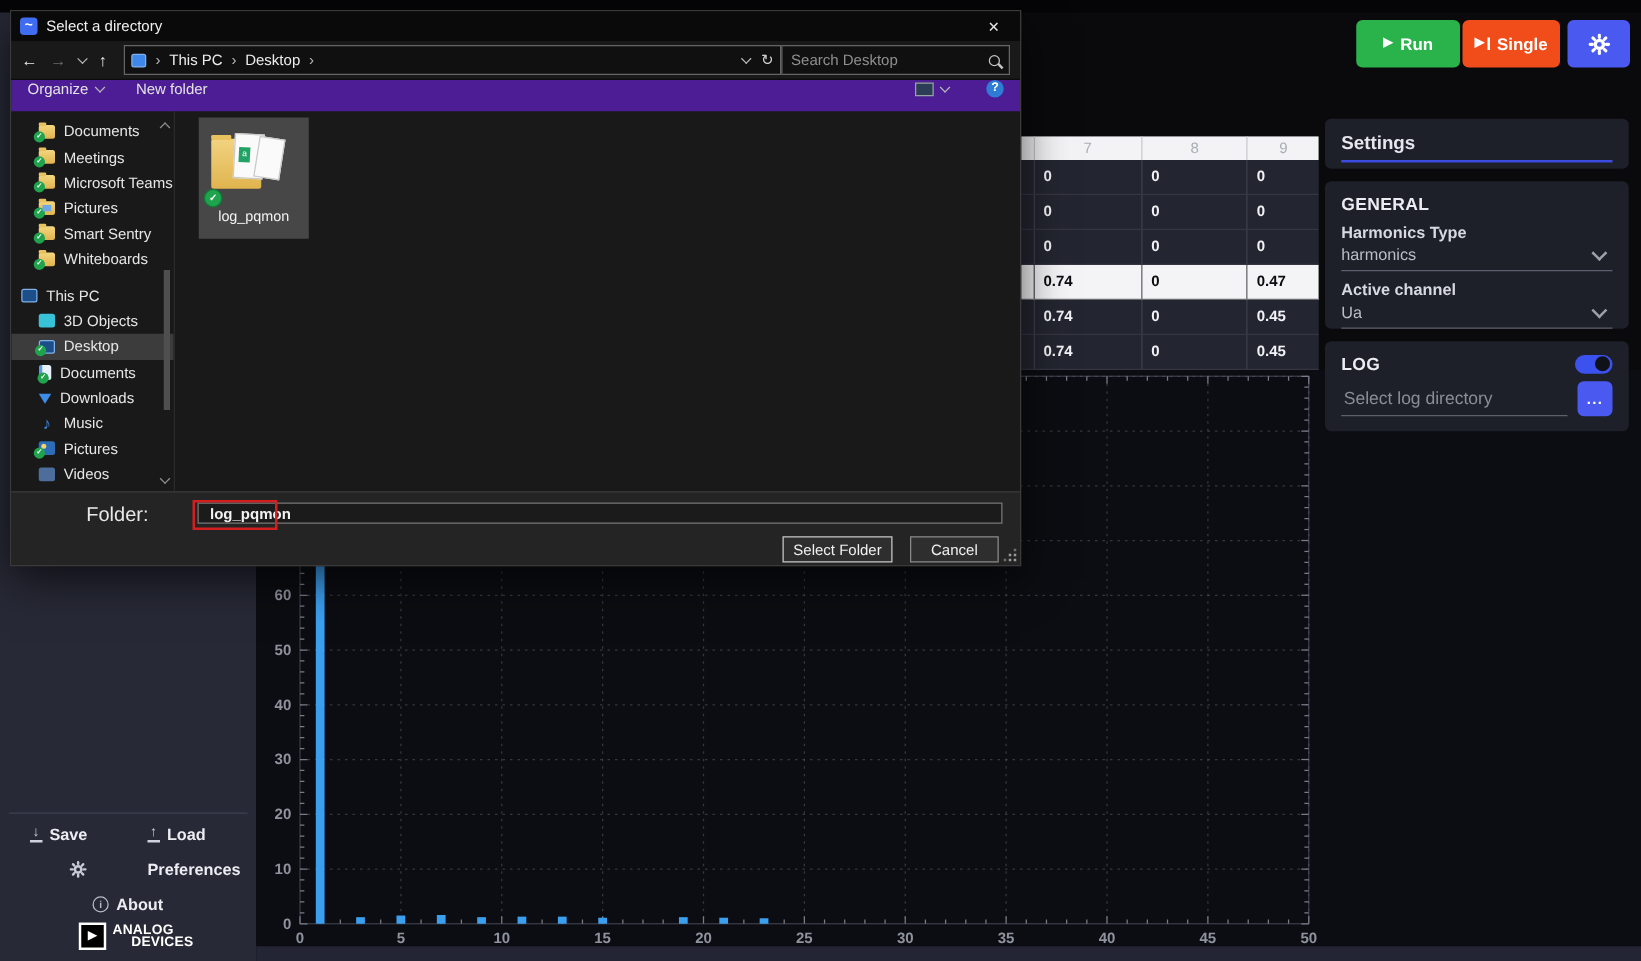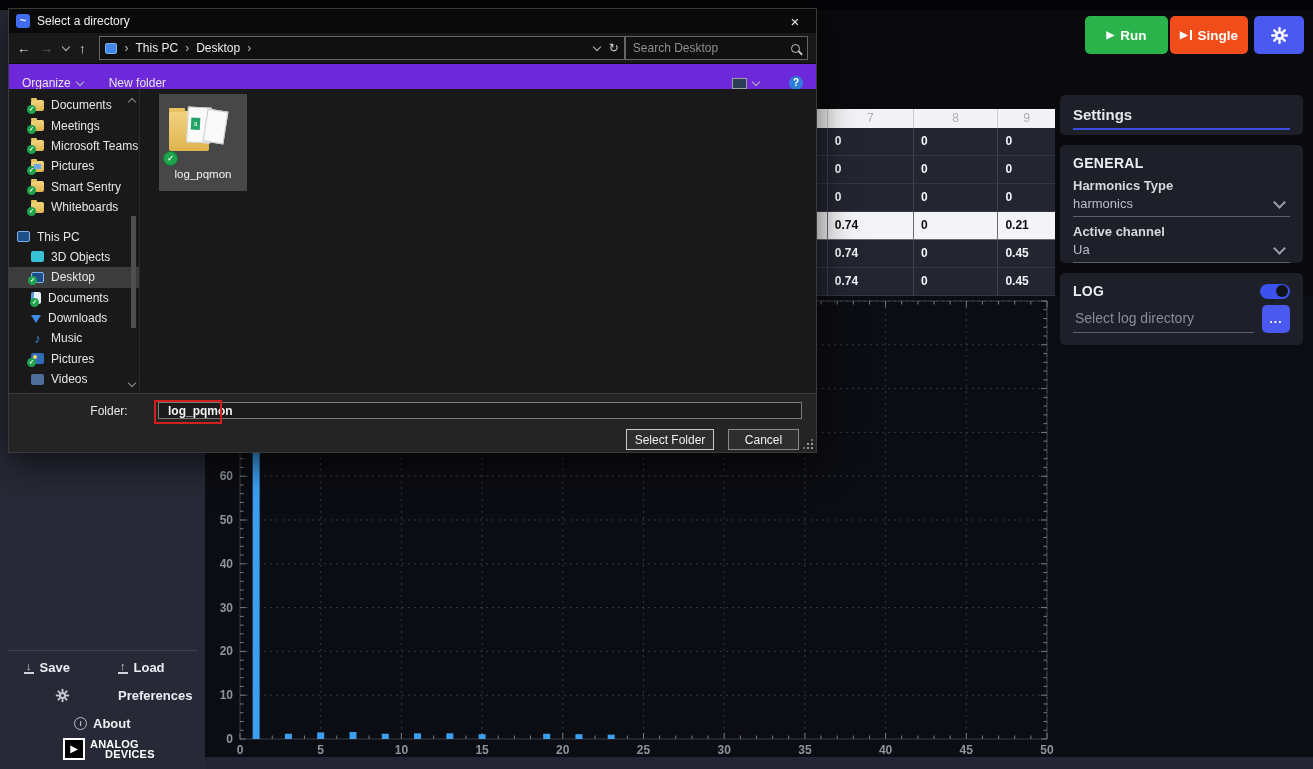--- a/index.html
+++ b/index.html
@@ -89,21 +89,21 @@
              display:flex;align-items:center;padding:0 5px;font-size:12px;color:#ececec;}
   .crumb-icon{width:12px;height:11px;background:#3f87e8;border-radius:2px;border:1px solid #7fb0e8;box-sizing:border-box;}
   .crumb-sep{color:#b8b8b8;margin:0 7px;font-size:12px;}
   .crumb-item{white-space:nowrap;}
   .crumb-right{margin-left:auto;display:flex;align-items:center;gap:9px;color:#d0d0d0;font-size:12px;}
   .search-bar{margin-left:0;width:168px;height:22px;background:#101010;border:1px solid #656565;
               display:flex;align-items:center;padding:0 7px;font-size:12px;color:#8f8f8f;}
   .mag{width:7px;height:7px;border:1.5px solid #c4c4c4;border-radius:50%;position:relative;margin-left:auto;}
   .mag::after{content:"";position:absolute;width:5px;height:1.5px;background:#c4c4c4;right:-4px;bottom:-2px;transform:rotate(45deg);}
 
-  .dlg-toolbar{height:26px;background:#6d28d9;display:flex;align-items:flex-end;padding:0 13px;
+  .dlg-toolbar{height:26px;background:#4c1d95;display:flex;align-items:flex-start;padding:0 13px;
                font-size:12px;color:#e4e4e4;border-bottom:1px solid #000;}
   .tb-item{display:flex;align-items:center;gap:6px;}
   .view-ic{width:15px;height:11px;border:1px solid #9aa0a8;background:#2b3e55;box-sizing:border-box;}
   .help-ic{width:14px;height:14px;border-radius:50%;background:#2e7cd6;color:#fff;font-size:10px;font-weight:bold;
            line-height:14px;text-align:center;}
 
   .dlg-body{position:absolute;top:80px;bottom:58px;left:0;right:0;background:#191919;display:flex;}
   .dlg-side{width:130px;position:relative;padding-top:6px;overflow:hidden;box-sizing:border-box;}
   .dlg-side-item{display:flex;align-items:center;height:20.4px;padding-left:22px;}
   .dlg-side-item.parent{padding-left:8px;}
@@ -139,21 +139,21 @@
   .f-page{position:absolute;background:#fafafa;border:1px solid #c9c9c9;box-sizing:border-box;}
   .f-page1{left:28px;top:13px;width:24px;height:36px;transform:rotate(3deg);}
   .f-page2{left:46px;top:16px;width:21px;height:33px;transform:rotate(9deg);}
   .f-mark{position:absolute;left:3px;top:10px;width:9px;height:12px;background:#21a366;color:#fff;font-size:7px;
           line-height:12px;text-align:center;}
   .f-badge{position:absolute;left:4px;bottom:25px;width:13px;height:13px;border-radius:50%;background:#1fa34d;
            border:1px solid #0f7a36;color:#fff;font-size:8px;line-height:13px;text-align:center;font-weight:bold;}
   .file-label{position:absolute;left:0;right:0;top:74px;text-align:center;font-size:11.5px;color:#f2f2f2;}
 
   .dlg-footer{position:absolute;left:0;right:0;bottom:0;height:58px;background:#242424;border-top:1px solid #3a3a3a;}
-  .folder-label{position:absolute;left:60px;top:10px;width:80px;text-align:center;font-size:12px;color:#e8e8e8;}
+  .folder-label{position:absolute;left:60px;top:10px;width:80px;text-align:left;font-size:16px;color:#e8e8e8;}
   .folder-input{position:absolute;left:149px;top:8px;width:644px;height:17px;background:#1b1b1b;
                 border:1px solid #7a7a7a;color:#f2f2f2;font-size:12px;font-weight:bold;padding:0 0 0 9px;
                 font-family:"Liberation Sans",sans-serif;box-sizing:border-box;}
   .red-annotation{position:absolute;left:145px;top:6px;width:64px;height:20px;border:2px solid #d21f1f;z-index:5;}
   .dlg-btn{position:absolute;top:35px;height:21px;background:#2e2e2e;color:#f0f0f0;font-size:12px;
            display:flex;align-items:center;justify-content:center;box-sizing:border-box;}
   .btn-select{left:617px;width:88px;border:1px solid #c8c8c8;}
   .btn-cancel{left:719px;width:71px;border:1px solid #8a8a8a;}
   .grip{position:absolute;right:3px;bottom:3px;width:10px;height:10px;}
   .grip::before{content:"";position:absolute;right:0;bottom:0;width:2px;height:2px;background:#9a9a9a;
@@ -495,21 +495,21 @@
         <div class="t-row">
           <div class="t-cell" style="width: 12px;"></div>
           <div class="t-cell" style="width: 90px;">0</div>
           <div class="t-cell" style="width: 88px;">0</div>
           <div class="t-cell" style="width: 60px;">0</div>
         </div>
         <div class="t-row hl">
           <div class="t-cell" style="width: 12px;"></div>
           <div class="t-cell" style="width: 90px;">0.74</div>
           <div class="t-cell" style="width: 88px;">0</div>
-          <div class="t-cell" style="width: 60px;">0.21</div>
+          <div class="t-cell" style="width: 60px;">0.47</div>
         </div>
         <div class="t-row">
           <div class="t-cell" style="width: 12px;"></div>
           <div class="t-cell" style="width: 90px;">0.74</div>
           <div class="t-cell" style="width: 88px;">0</div>
           <div class="t-cell" style="width: 60px;">0.45</div>
         </div>
         <div class="t-row">
           <div class="t-cell" style="width: 12px;"></div>
           <div class="t-cell" style="width: 90px;">0.74</div>

